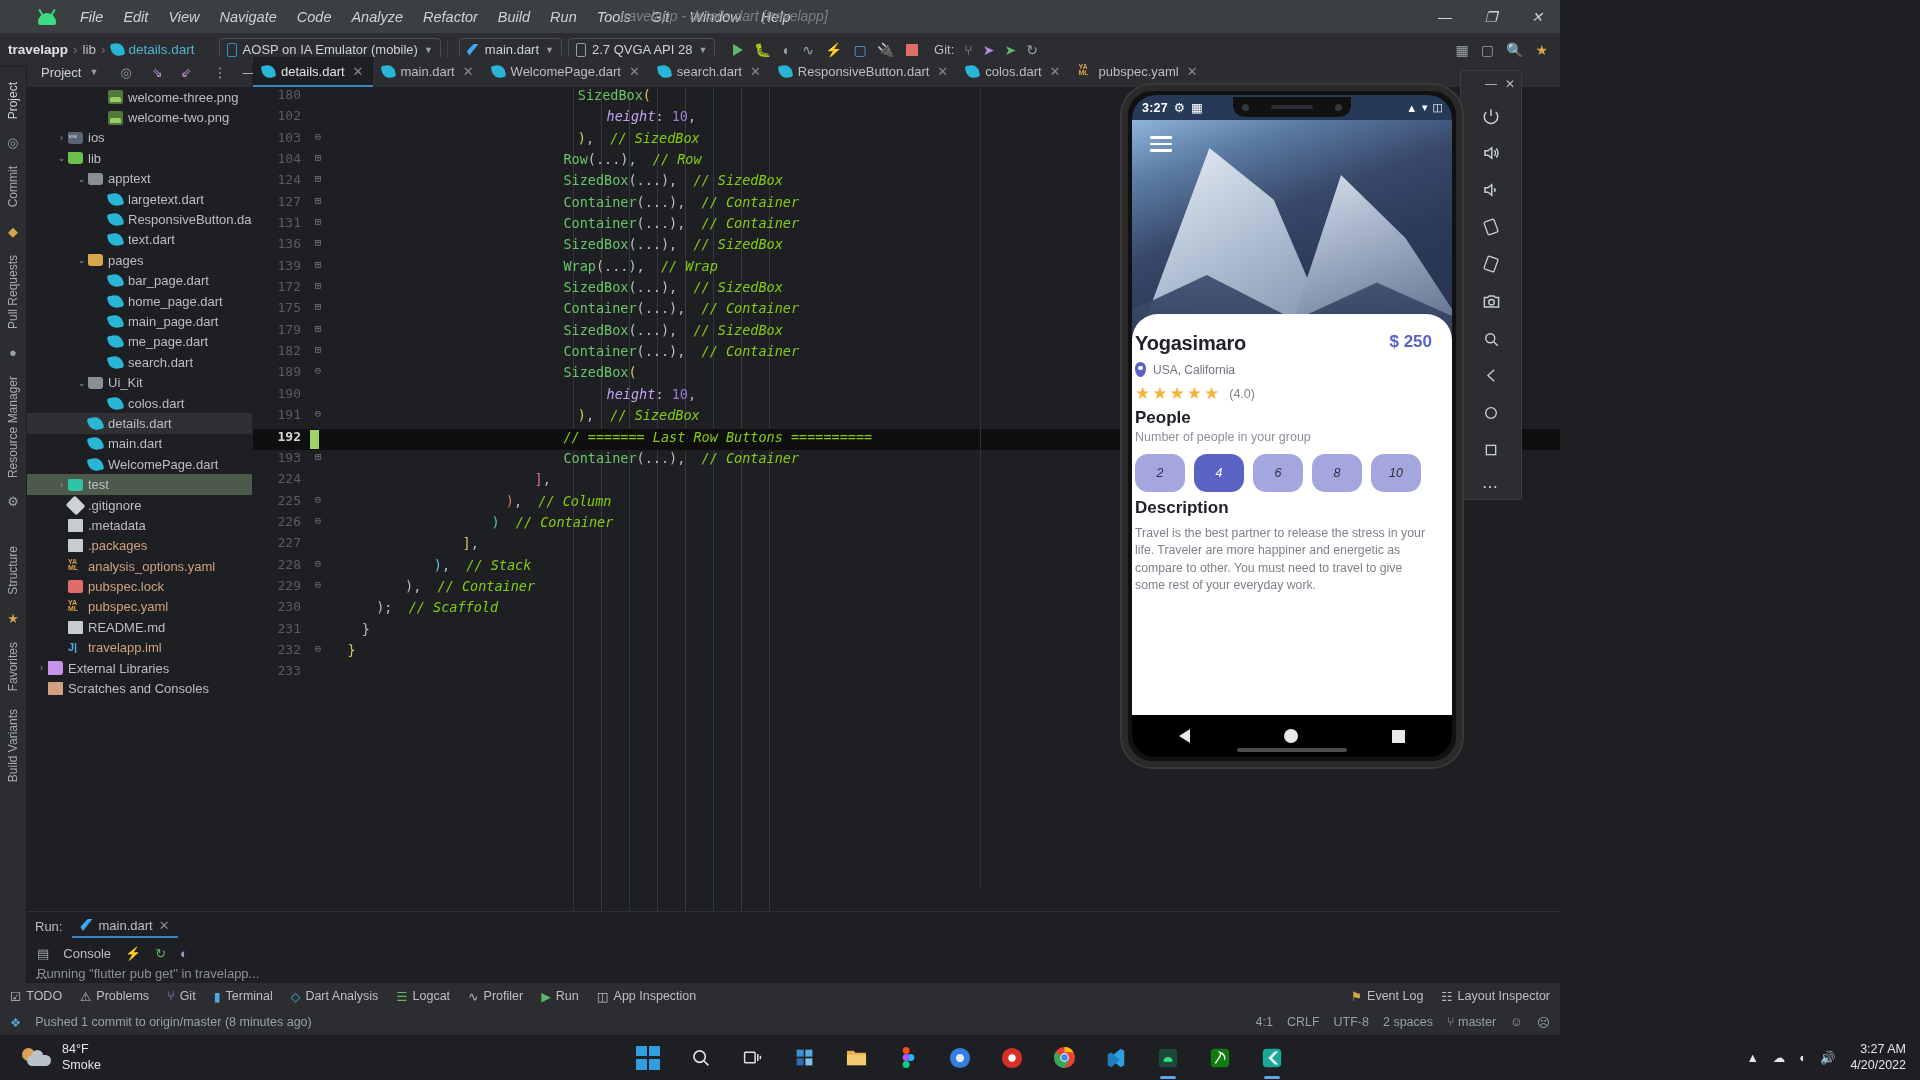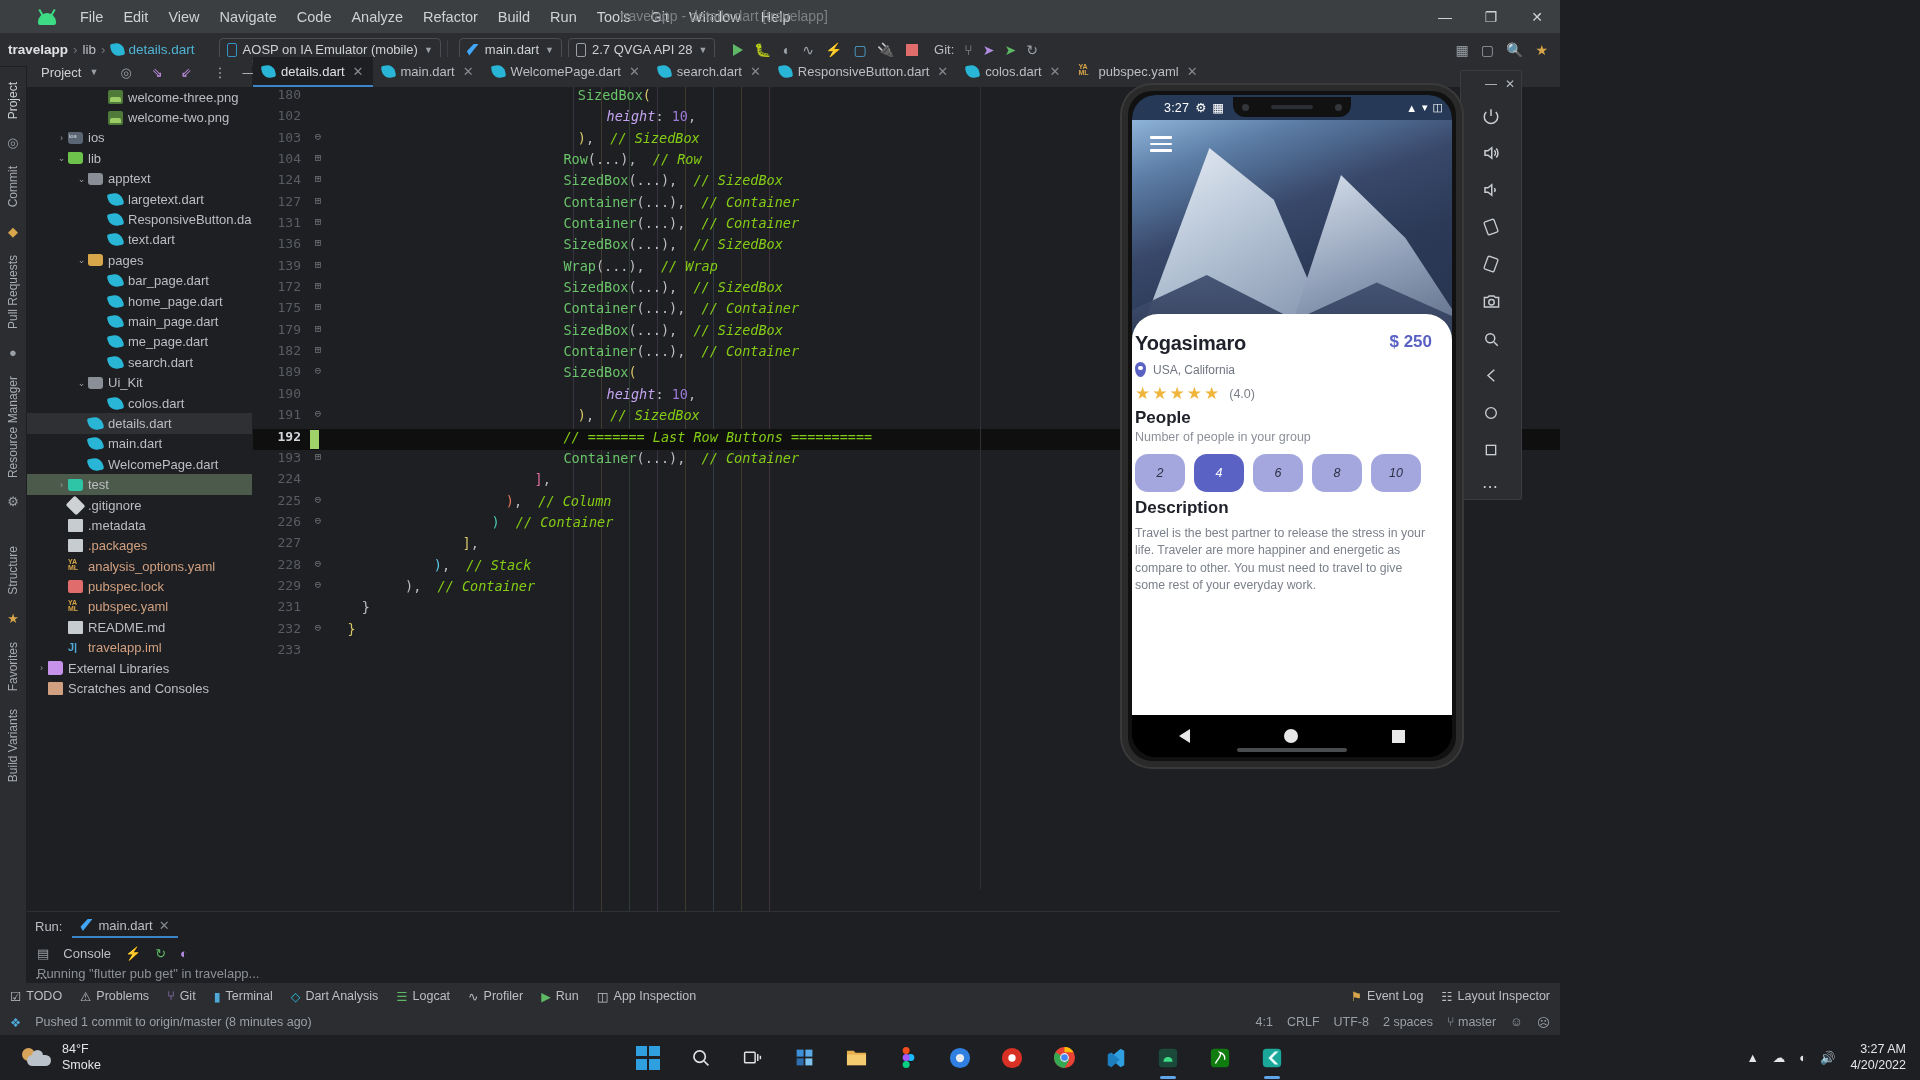--- a/index.html
+++ b/index.html
@@ -13,21 +13,21 @@
 
   
   .ide {
     position: absolute; left: 0; top: 0; width: 1560px; height: 1035px;
     background: #1e1f22; color: #bcbec4;
   }
 
   
   .menubar {
     height: 33px; background: #3c3f41; display: flex; align-items: center;
-    padding-left: 8px; position: relative;
+    padding-left: 8px; position: relative; font-style: italic;
   }
   .android-logo {
     width: 22px; height: 16px; margin: 0 12px 0 28px; position: relative;
   }
   .android-logo .body {
     position: absolute; left: 2px; top: 4px; width: 18px; height: 12px;
     background: #3ddc84; border-radius: 9px 9px 2px 2px;
   }
   .android-logo .ant1, .android-logo .ant2 {
     position: absolute; width: 2px; height: 7px; background: #3ddc84;
@@ -247,21 +247,21 @@
     overflow: hidden;
   }
   .phone-inner {
     position: absolute; inset: 4px; border-radius: 24px; overflow: hidden;
     background: #000;
   }
   .phone-status {
     height: 25px; background: #263a57; display: flex; align-items: center;
     padding: 0 10px; color: #fff; font-size: 12.5px; position: relative;
   }
-  .phone-status .t { font-weight: normal; letter-spacing: .2px; margin-left: 22px; }
+  .phone-status .t { font-weight: bold; letter-spacing: .2px; }
   .phone-status .icos { margin-left: 6px; display: flex; gap: 6px; align-items: center;}
   .phone-status .right { position: absolute; right: 9px; display: flex; gap: 5px; align-items: center;}
   .notch {
     position: absolute; left: 50%; transform: translateX(-50%); top: 2px;
     width: 118px; height: 20px; background: #111; border-radius: 0 0 12px 12px;
     display: flex; align-items: center; justify-content: center; gap: 22px;
   }
   .notch .cam { width: 7px; height: 7px; border-radius: 50%; background: #33373c; }
   .notch .spk { width: 42px; height: 4px; border-radius: 2px; background: #2b2f33; }
   .app-hero {
@@ -749,20 +749,21 @@
           <div class="cline"><span class="lnum">190</span><span class="ctext" style="left: 353.6px;"><span class="kw-italic">height</span><span class="kw-plain">: </span><span class="kw-num">10</span><span class="kw-plain">,</span></span></div>
           <div class="cline"><span class="lnum">191</span><span class="gut">⊖</span><span class="ctext" style="left: 324.8px;"><span class="yellow">)</span><span class="kw-plain">,</span>  <span class="cmt">// SizedBox</span></span></div>
           <div class="cline hl"><span class="lnum cur">192</span><span class="caretbar"></span><span class="ctext" style="left: 310.4px;"><span class="cmt">// ======= Last Row Buttons ==========</span></span></div>
           <div class="cline"><span class="lnum">193</span><span class="gut">⊞</span><span class="ctext" style="left: 310.4px;"><span class="kw-green">Container</span><span class="kw-plain">(...),</span>  <span class="cmt">// Container</span></span></div>
           <div class="cline"><span class="lnum">224</span><span class="ctext" style="left: 281.6px;"><span class="pink">]</span><span class="kw-plain">,</span></span></div>
           <div class="cline"><span class="lnum">225</span><span class="gut">⊖</span><span class="ctext" style="left: 252.8px;"><span class="orange2">)</span><span class="kw-plain">,</span>  <span class="cmt">// Column</span></span></div>
           <div class="cline"><span class="lnum">226</span><span class="gut">⊖</span><span class="ctext" style="left: 238.4px;"><span class="teal2">)</span>  <span class="cmt">// Container</span></span></div>
           <div class="cline"><span class="lnum">227</span><span class="ctext" style="left: 209.6px;"><span class="yellow">]</span><span class="kw-plain">,</span></span></div>
           <div class="cline"><span class="lnum">228</span><span class="gut">⊖</span><span class="ctext" style="left: 180.8px;"><span class="blue2">)</span><span class="kw-plain">,</span>  <span class="cmt">// Stack</span></span></div>
           <div class="cline"><span class="lnum">229</span><span class="gut">⊖</span><span class="ctext" style="left: 152px;"><span class="kw-plain">),</span>  <span class="cmt">// Container</span></span></div>
+          <div class="cline"><span class="lnum">230</span><span class="ctext" style="left: 123.2px;"><span class="kw-plain">);</span>  <span class="cmt">// Scaffold</span></span></div>
           <div class="cline"><span class="lnum">231</span><span class="ctext" style="left: 108.8px;"><span class="kw-plain">}</span></span></div>
           <div class="cline"><span class="lnum">232</span><span class="gut">⊖</span><span class="ctext" style="left: 94.4px;"><span class="yellow">}</span></span></div>
           <div class="cline"><span class="lnum">233</span><span class="ctext" style="left: 94.4px;"></span></div>
         </div>
       <div class="rightpane-sep" style="left:727px;top:0;"></div>
     </div>
 
     <div class="runpanel">
       <div class="runhdr">
         <span>Run:</span>

